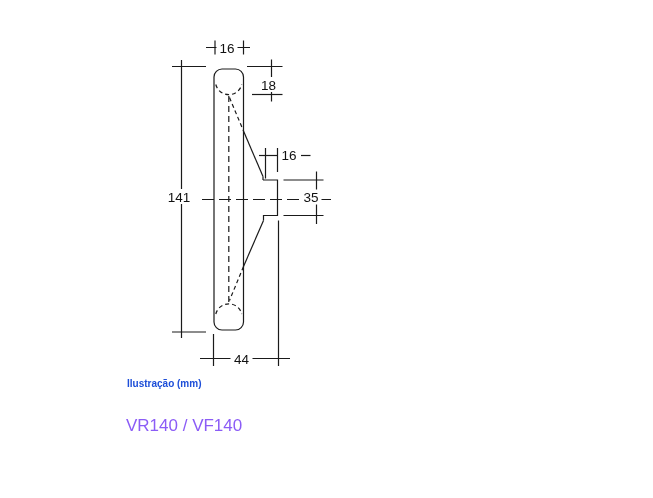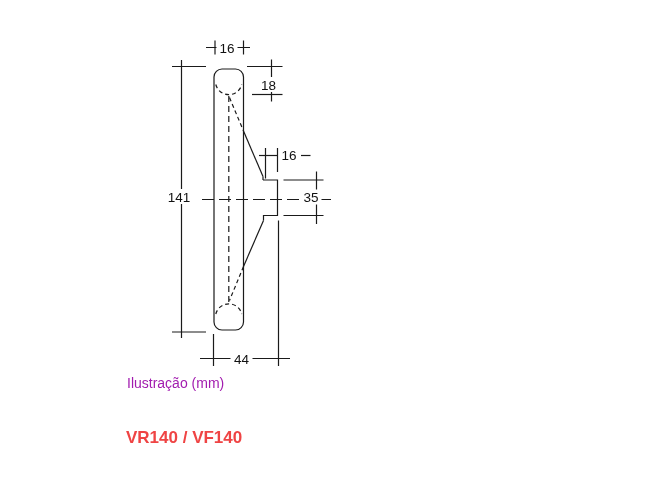--- a/index.html
+++ b/index.html
@@ -28,32 +28,33 @@
   svg text {
     font-family: "Liberation Sans", sans-serif;
     font-size: 13.5px;
     fill: #111111;
     text-anchor: middle;
   }
   .caption {
     position: absolute;
     left: 127px;
     top: 375px;
-    font-size: 14px;
+    font-size: 10px;
     line-height: 17.5px;
-    color: #a21caf;
+    color: #1d4ed8;
     white-space: nowrap;
+    font-weight: bold;
   }
   .product-title {
     position: absolute;
     left: 126px;
-    top: 428px;
+    top: 416px;
     font-size: 17px;
-    font-weight: bold;
-    color: #ef4444;
+    font-weight: normal;
+    color: #8b5cf6;
     white-space: nowrap;
   }
 </style>
 </head>
 <body>
 
 <div class="page">
 
   <svg width="653" height="498" viewBox="0 0 653 498">
 

